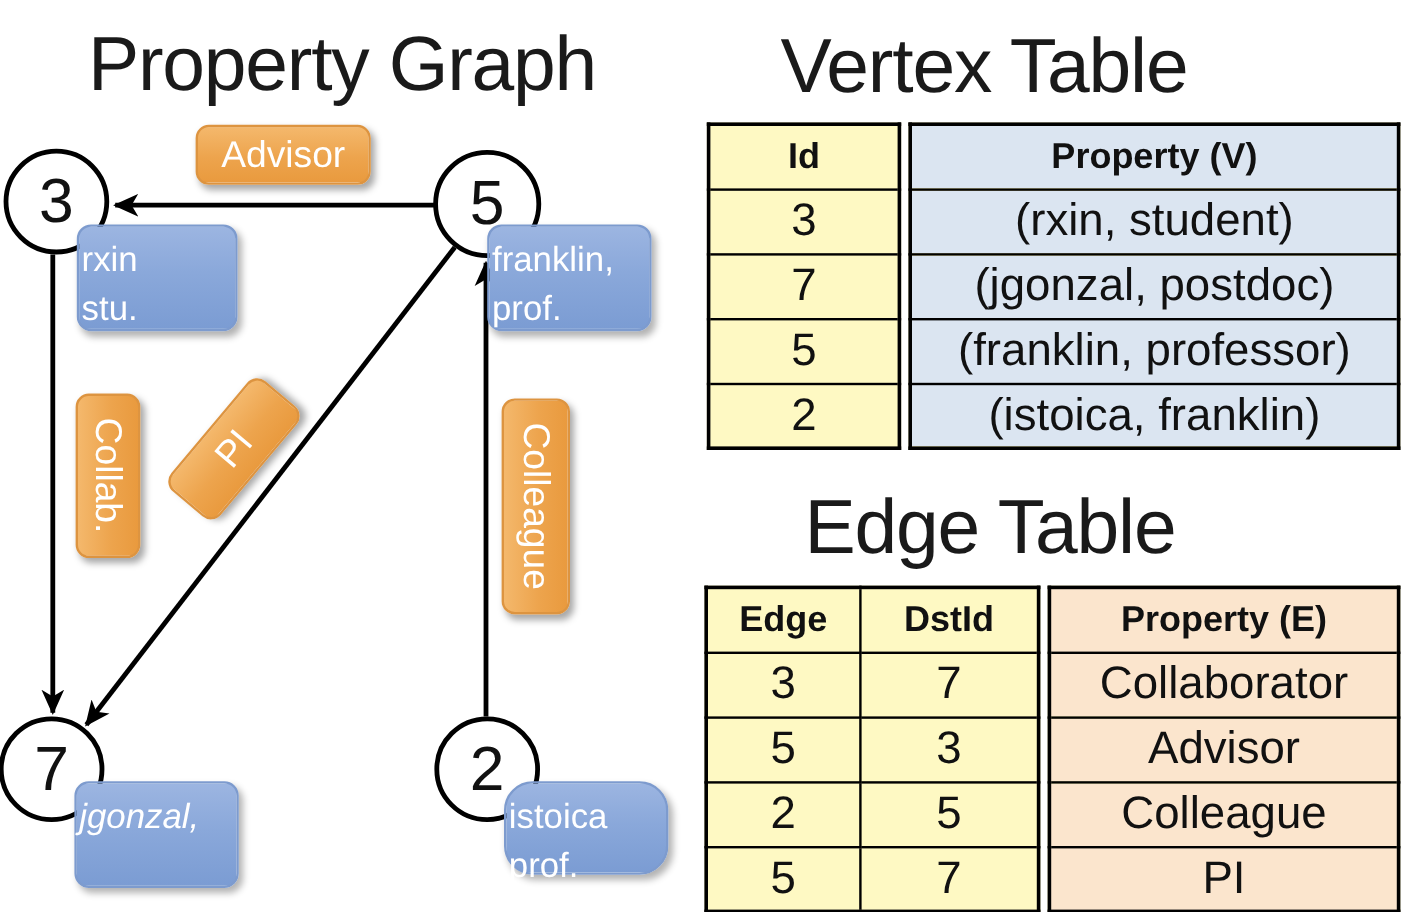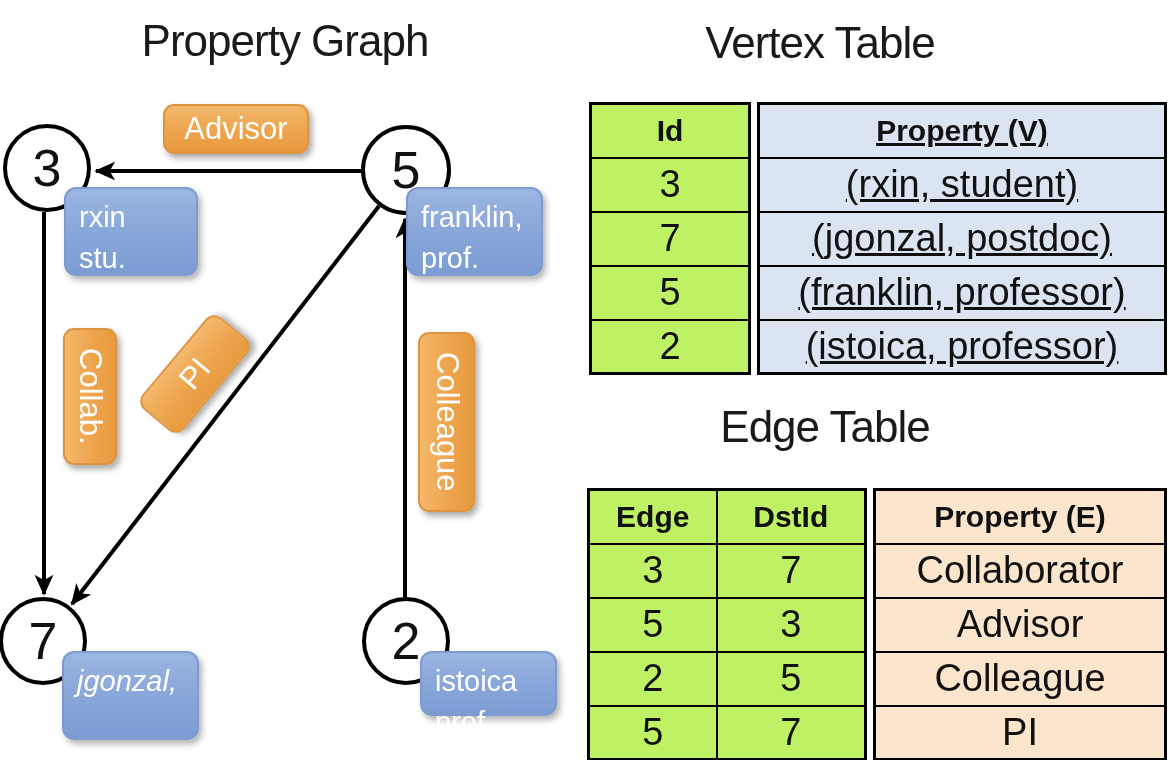--- a/index.html
+++ b/index.html
@@ -11,21 +11,21 @@
     width: 1170px;
     height: 760px;
     background: #ffffff;
     overflow: hidden;
   }
 
   
   .big-title {
     position: absolute;
     text-align: center;
-    font-size: 44px;
+    font-size: 64px;
     font-weight: 300;
     letter-spacing: -1px;
     color: #1a1a1a;
     white-space: nowrap;
   }
   #pg-title { left: 40px; top: 16px; width: 490px; }
   #vt-title { left: 590px; top: 18px; width: 460px; }
   #et-title { left: 595px; top: 402px; width: 460px; }
 
   
@@ -54,28 +54,28 @@
   
   .vbox {
     position: absolute;
     border-radius: 12px;
     background: linear-gradient(180deg, #9cb5e1 0%, #8aa8da 45%, #7b9cd3 100%);
     border: 2px solid #7d9bce;
     box-shadow: 3px 4px 6px rgba(0,0,0,0.30);
     color: #ffffff;
     font-size: 29px;
     line-height: 1.4;
-    padding: 8px 10px 8px 13px;
+    padding: 8px 10px 8px 2px;
     z-index: 3;
   }
   .vbox span { display: block; }
   #vbox-3 { left: 64px;  top: 187px; width: 134px; height: 89px; }
   #vbox-5 { left: 406px; top: 187px; width: 137px; height: 89px; }
   #vbox-7 { left: 62px;  top: 651px; width: 137px; height: 89px; font-style: italic; }
-  #vbox-2 { left: 420px; top: 651px; width: 137px; height: 65px; }
+  #vbox-2 { left: 420px; top: 651px; width: 137px; height: 78px; border-radius: 24px; }
 
   
   .ebox {
     position: absolute;
     border-radius: 11px;
     background: linear-gradient(180deg, #f4b86c 0%, #eda44d 55%, #e99a3e 100%);
     border: 2px solid #dd9440;
     box-shadow: 3px 4px 6px rgba(0,0,0,0.35);
     color: #ffffff;
     font-size: 31px;
@@ -92,39 +92,39 @@
   #elabel-collab    { left: 63px;  top: 328px; width: 54px;  height: 137px; }
   #elabel-pi        { left: 135px; top: 347px; width: 120px; height: 54px;
                       transform: rotate(-50deg); }
   #elabel-colleague { left: 418px; top: 332px; width: 57px;  height: 180px; }
 
   
   .dtable {
     position: absolute;
     border-collapse: collapse;
     table-layout: fixed;
-    background: #bef264;
+    background: #fef9c3;
     padding-left: 40px;
   }
   .dtable td, .dtable th {
     border: 2px solid #000000;
     height: 54px;
     text-align: center;
     vertical-align: middle;
     overflow: hidden;
     white-space: nowrap;
   }
   .dtable { border: 3px solid #000000; }
   .dtable th { font-size: 30px; font-weight: 600; color: #111; }
   .num-cell  { font-size: 38px; font-weight: 300; color: #111; }
   .prop-cell { font-size: 38px; font-weight: 300; color: #111; }
 
   #vt-id    { left: 589px; top: 102px; width: 162px; }
   #vt-prop  { left: 757px; top: 102px; width: 410px; }
-  #vt-prop td, #vt-prop th { background: #dbe5f1; text-decoration: underline; }
+  #vt-prop td, #vt-prop th { background: #dbe5f1; }
 
   #et-ids   { left: 587px; top: 488px; width: 280px; }
   #et-ids col.c1 { width: 128px; }
   #et-prop  { left: 873px; top: 488px; width: 294px; }
   #et-prop td, #et-prop th { background: #fbe5cd; }
 </style>
 </head>
 <body>
 
 <div class="stage">
@@ -207,21 +207,21 @@
     <tr>
           <td class="prop-cell">(rxin, student)</td>
         </tr>
     <tr>
           <td class="prop-cell">(jgonzal, postdoc)</td>
         </tr>
     <tr>
           <td class="prop-cell">(franklin, professor)</td>
         </tr>
     <tr>
-          <td class="prop-cell">(istoica, professor)</td>
+          <td class="prop-cell">(istoica, franklin)</td>
         </tr>
   </tbody>
     </table>
 
   <div id="et-title" class="big-title">Edge Table</div>
 
   <table id="et-ids" class="dtable">
     <colgroup>
         <col class="c1">
         <col>

